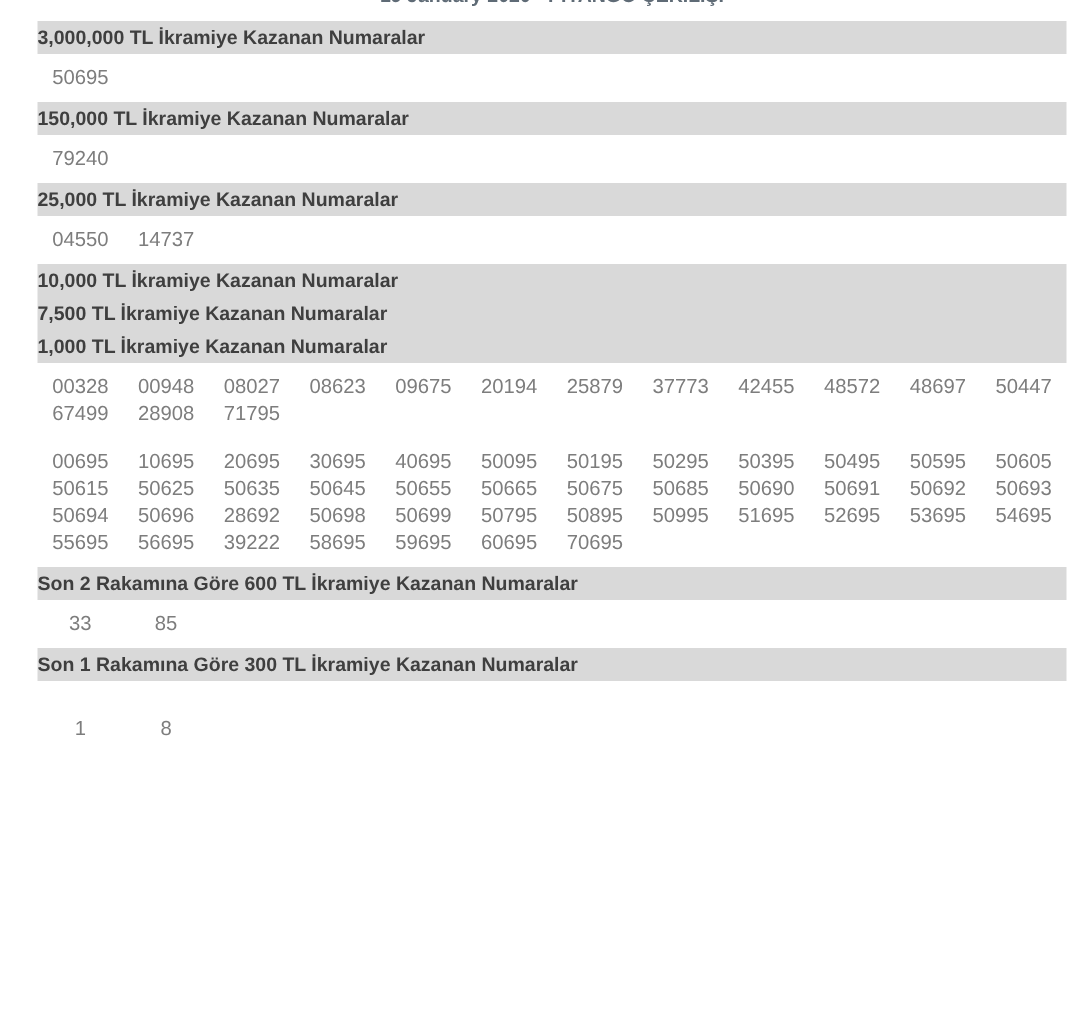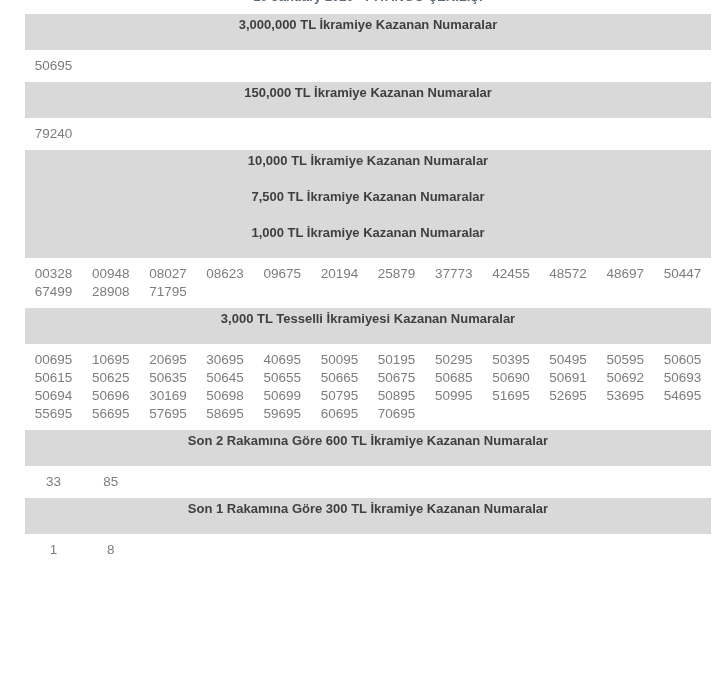--- a/index.html
+++ b/index.html
@@ -26,24 +26,23 @@
     text-align:center;
     font-size:13px;
     font-weight:bold;
     color:var(--title-text);
     margin-bottom:8px;
     white-space:nowrap;
     overflow:visible;
   }
   .section{width:100%;}
   .bar{
-    height:36px;
+    height:22px;
     line-height:22px;
     background:var(--bar-bg);
-    text-align:center;
     font-size:13px;
     font-weight:bold;
     color:var(--bar-text);
   }
   .nums{
     display:grid;
     grid-template-columns:repeat(12,1fr);
     padding:7px 0;
     justify-items:center;
   }
@@ -72,20 +71,27 @@
         </div>
   </div>
 
   <div class="section">
     <div class="bar">150,000 TL İkramiye Kazanan Numaralar</div>
     <div class="nums">
           <span class="num">79240</span>
         </div>
   </div>
 
+  <div class="section">
+    <div class="bar">25,000 TL İkramiye Kazanan Numaralar</div>
+    <div class="nums">
+          <span class="num">04550</span>
+          <span class="num">14737</span>
+        </div>
+  </div>
 
   <div class="section">
     <div class="bar">10,000 TL İkramiye Kazanan Numaralar</div>
   </div>
 
   <div class="section">
     <div class="bar">7,500 TL İkramiye Kazanan Numaralar</div>
   </div>
 
 
@@ -105,21 +111,20 @@
           <span class="num">48572</span>
           <span class="num">48697</span>
           <span class="num">50447</span>
           <span class="num">67499</span>
           <span class="num">28908</span>
           <span class="num">71795</span>
         </div>
   </div>
 
   <div class="section">
-    <div class="bar">3,000 TL Tesselli İkramiyesi Kazanan Numaralar</div>
     <div class="nums">
           <span class="num">00695</span>
           <span class="num">10695</span>
           <span class="num">20695</span>
           <span class="num">30695</span>
           <span class="num">40695</span>
           <span class="num">50095</span>
           <span class="num">50195</span>
           <span class="num">50295</span>
           <span class="num">50395</span>
@@ -133,33 +138,33 @@
           <span class="num">50655</span>
           <span class="num">50665</span>
           <span class="num">50675</span>
           <span class="num">50685</span>
           <span class="num">50690</span>
           <span class="num">50691</span>
           <span class="num">50692</span>
           <span class="num">50693</span>
           <span class="num">50694</span>
           <span class="num">50696</span>
-          <span class="num">30169</span>
+          <span class="num">28692</span>
           <span class="num">50698</span>
           <span class="num">50699</span>
           <span class="num">50795</span>
           <span class="num">50895</span>
           <span class="num">50995</span>
           <span class="num">51695</span>
           <span class="num">52695</span>
           <span class="num">53695</span>
           <span class="num">54695</span>
           <span class="num">55695</span>
           <span class="num">56695</span>
-          <span class="num">57695</span>
+          <span class="num">39222</span>
           <span class="num">58695</span>
           <span class="num">59695</span>
           <span class="num">60695</span>
           <span class="num">70695</span>
         </div>
   </div>
 
   <div class="section">
     <div class="bar">Son 2 Rakamına Göre 600 TL İkramiye Kazanan Numaralar</div>
     <div class="nums">

